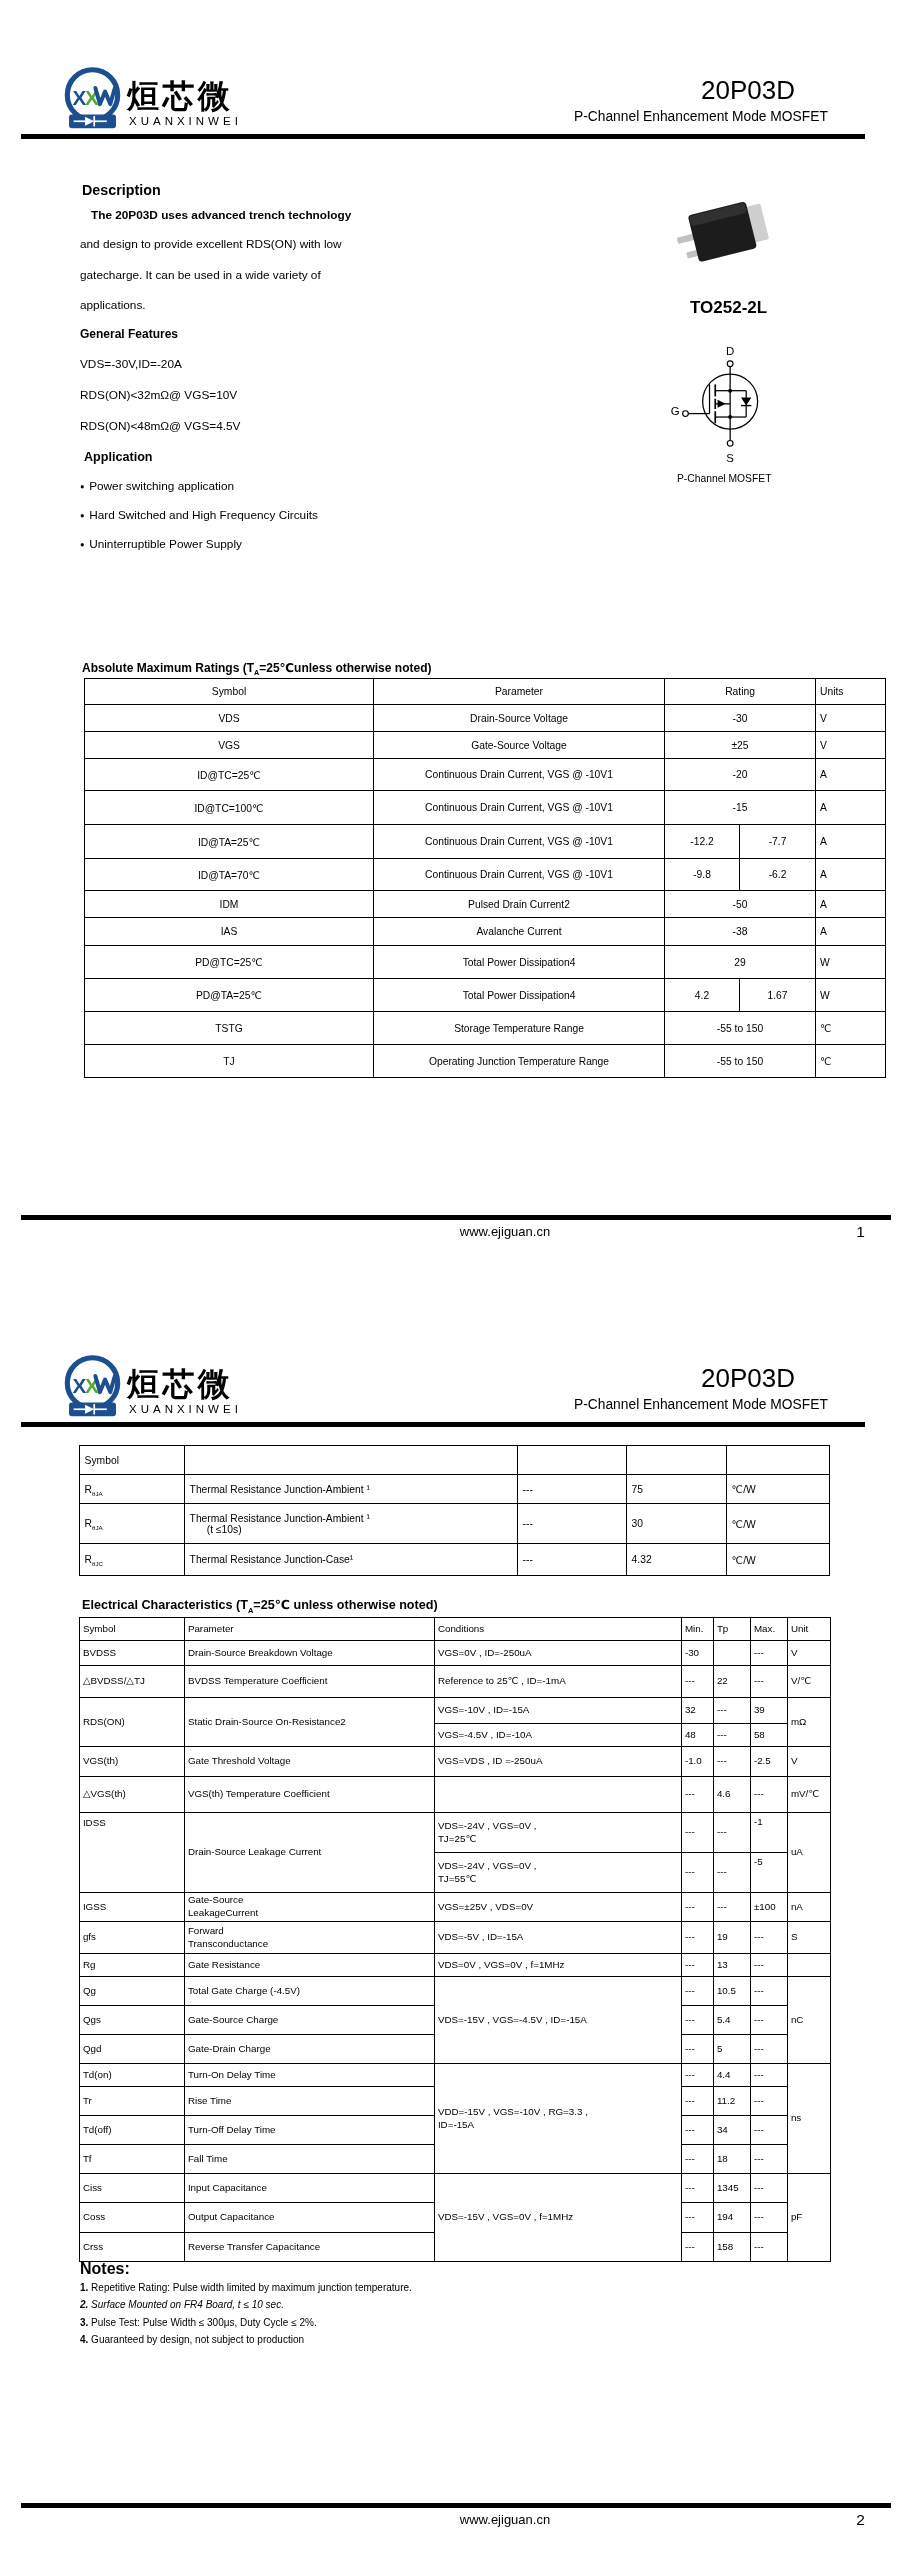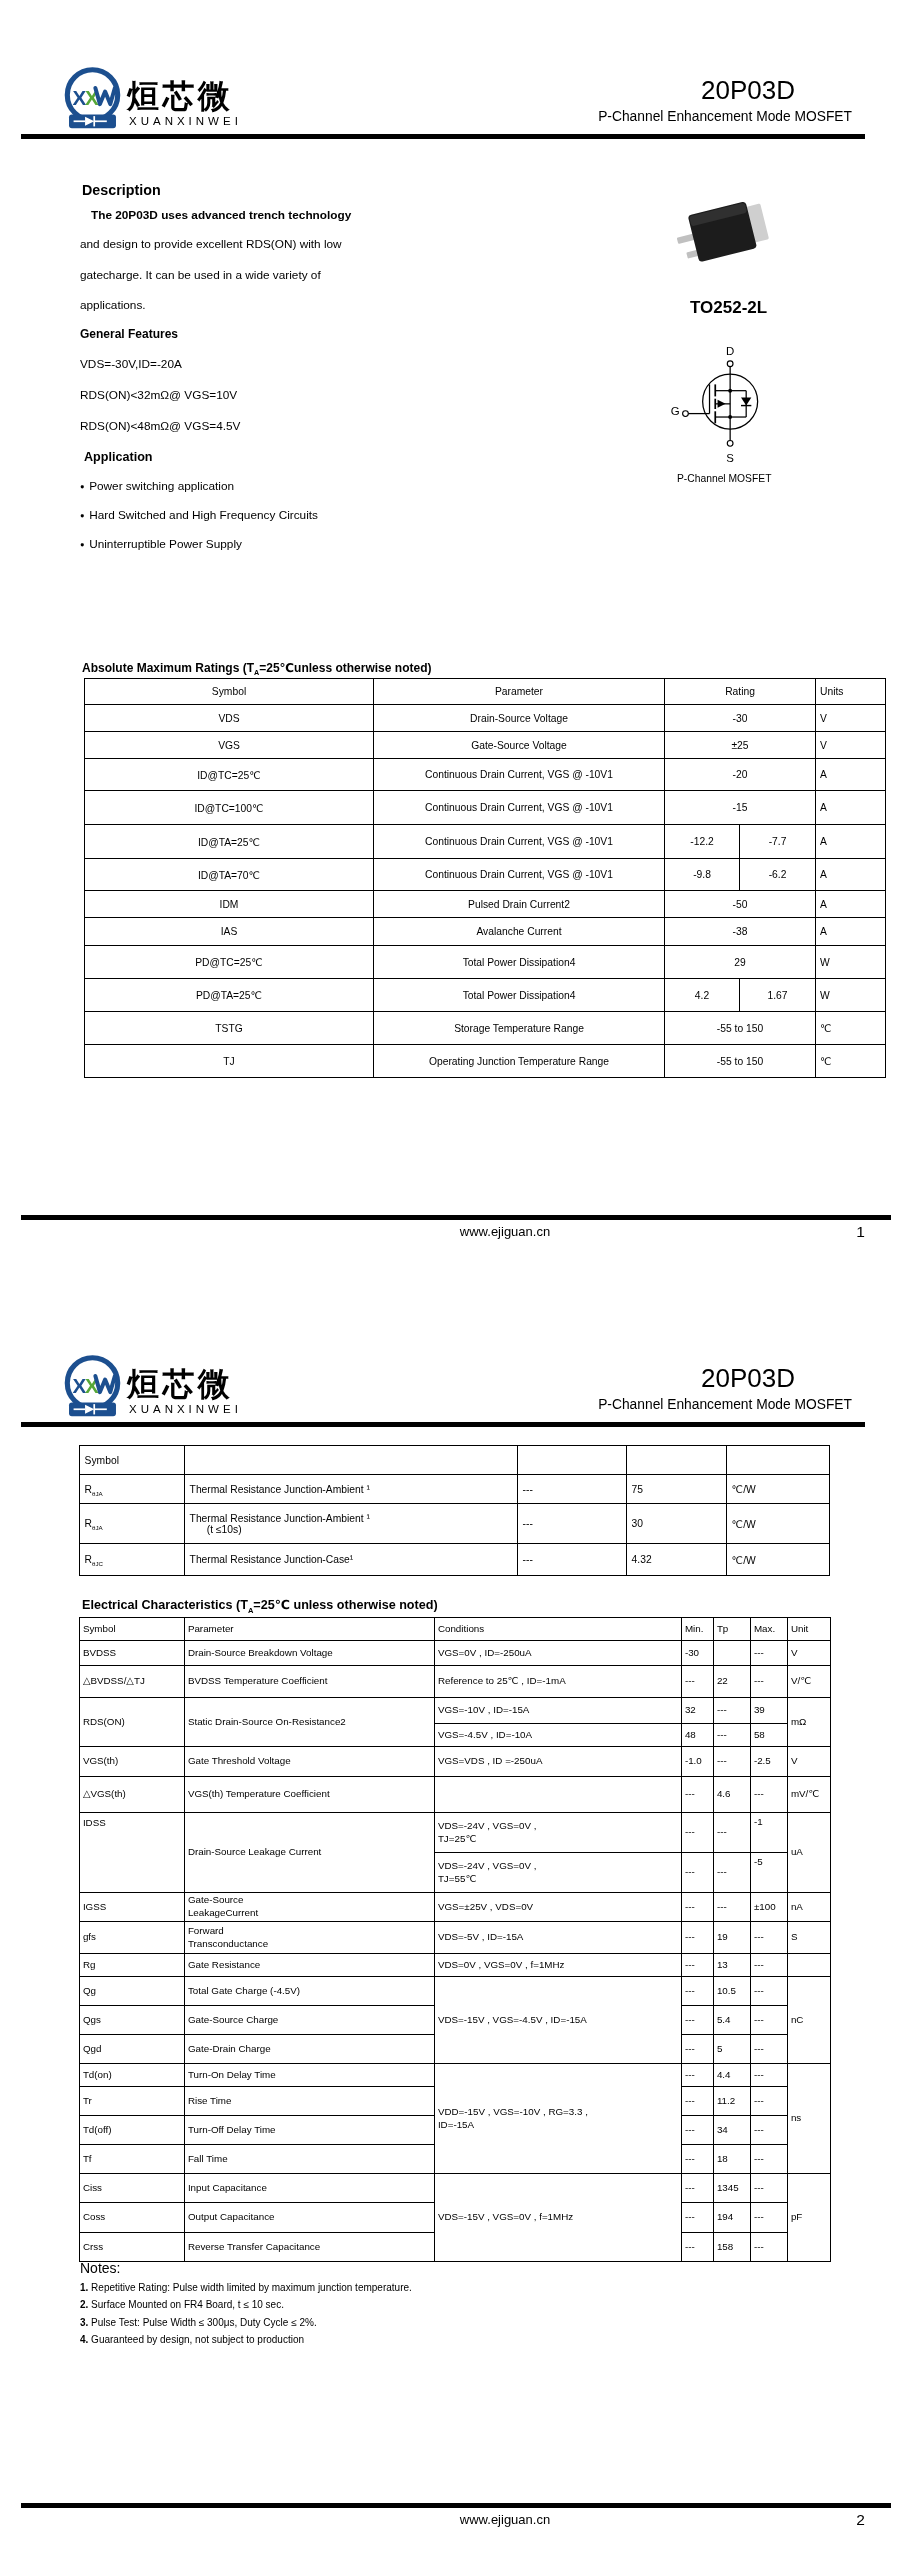--- a/index.html
+++ b/index.html
@@ -7,38 +7,38 @@
     width:910px;height:2576px;background:#ffffff;color:#000;
     font-family:"Liberation Sans","DejaVu Sans",sans-serif;
     position:relative;
   }
   .page{position:absolute;left:0;width:910px;height:1288px;background:#fff;overflow:hidden;}
   .a{position:absolute;}
   .rule{background:#000;}
   .cn-logo{font-weight:bold;font-size:32px;letter-spacing:3.4px;line-height:1;}
   .en-logo{font-size:11.5px;letter-spacing:4px;line-height:1;font-weight:500;}
   .part-title{font-size:26px;line-height:1;text-align:right;}
-  .part-sub{font-size:13.8px;line-height:1;text-align:right;}
+  .part-sub{font-size:13.8px;line-height:1;}
   .body-line{font-size:11.8px;line-height:1;white-space:nowrap;}
   .sec-title{font-weight:bold;font-size:12px;white-space:nowrap;}
   sub{font-size:60%;line-height:0;}
   table{border-collapse:collapse;table-layout:fixed;}
   td,th{border:1.1px solid #000;overflow:hidden;}
   .t-abs{width:800px;font-size:10.3px;}
   .t-abs td,.t-abs th{text-align:center;font-weight:normal;padding:1.1px;white-space:pre-line;}
   .t-abs .ul{text-align:left;padding-left:4px;}
   .t-th{width:750px;font-size:10.3px;}
   .t-th td,.t-th th{text-align:left;font-weight:normal;padding:1.1px 4.6px;white-space:pre-line;vertical-align:middle;}
   .t-el{width:750px;font-size:9.8px;}
   .t-el td,.t-el th{text-align:left;font-weight:normal;padding:0.6px 2.9px;white-space:pre-line;vertical-align:middle;line-height:1.3;}
   .pkg-name{font-size:17px;font-weight:bold;white-space:nowrap;}
   .sym-cap{font-size:10.3px;white-space:nowrap;}
   .foot-site{font-size:13px;text-align:center;}
   .foot-page{font-size:15.5px;text-align:center;}
-  .notes-title{font-size:14px;font-weight:normal;}
+  .notes-title{font-size:16px;font-weight:bold;}
   .note-line{font-size:10px;white-space:nowrap;}
   .note-line b{font-weight:bold;}
   .bullet{font-size:7.5px;vertical-align:1.1px;margin-right:4.6px;}
 </style>
 </head>
 <body>
 
 <div class="page" style="top:0;">
 
   <svg class="a" style="left:61px;top:65px;" width="63" height="69" viewBox="0 0 110 120">
@@ -473,21 +473,21 @@
           <td>Reverse Transfer Capacitance</td>
           <td>---</td>
           <td>158</td>
           <td>---</td>
         </tr>
   </tbody>
     </table>
 
   <div class="a notes-title" style="left:80px;top:972px;">Notes:</div>
   <div class="a note-line" style="left:80px;top:994px;"><b>1.</b><span> Repetitive Rating: Pulse width limited by maximum junction temperature.</span></div>
-  <div class="a note-line" style="left:80px;top:1011px;"><b>2.</b><span> Surface Mounted on FR4 Board, t ≤ 10 sec.</span></div>
+  <div class="a note-line" style="left:80px;top:1011px;font-style:italic;"><b>2.</b><span> Surface Mounted on FR4 Board, t ≤ 10 sec.</span></div>
   <div class="a note-line" style="left:80px;top:1029px;"><b>3.</b><span> Pulse Test: Pulse Width ≤ 300μs, Duty Cycle ≤ 2%.</span></div>
   <div class="a note-line" style="left:80px;top:1046px;"><b>4.</b><span> Guaranteed by design, not subject to production</span></div>
 
   <div class="a rule" style="left:20.7px;top:1215px;width:870px;height:4.6px;"></div>
   <div class="a foot-site" style="left:333px;top:1224px;width:344px;">www.ejiguan.cn</div>
   <div class="a foot-page" style="left:848px;top:1223px;width:25px;">2</div>
 </div>
 
 
 </body></html>

